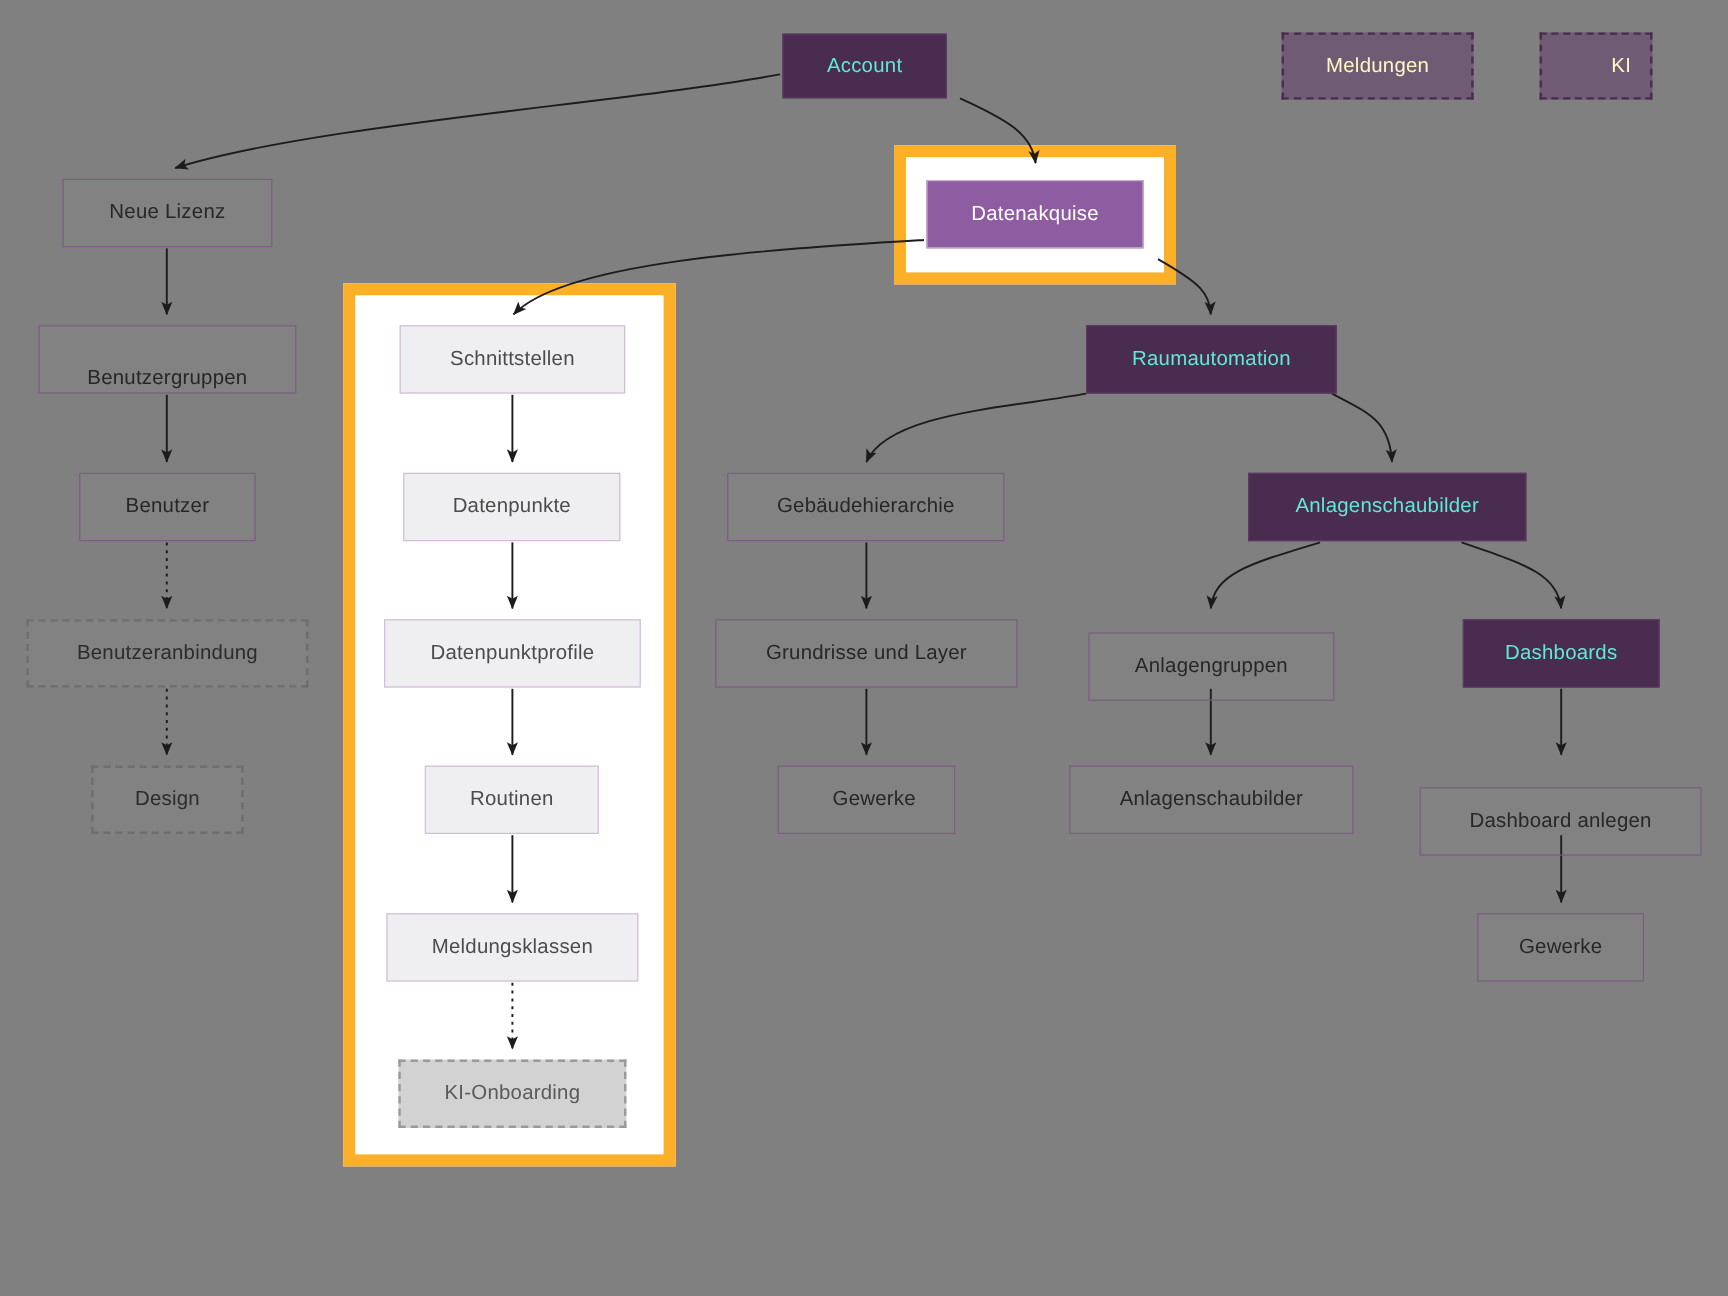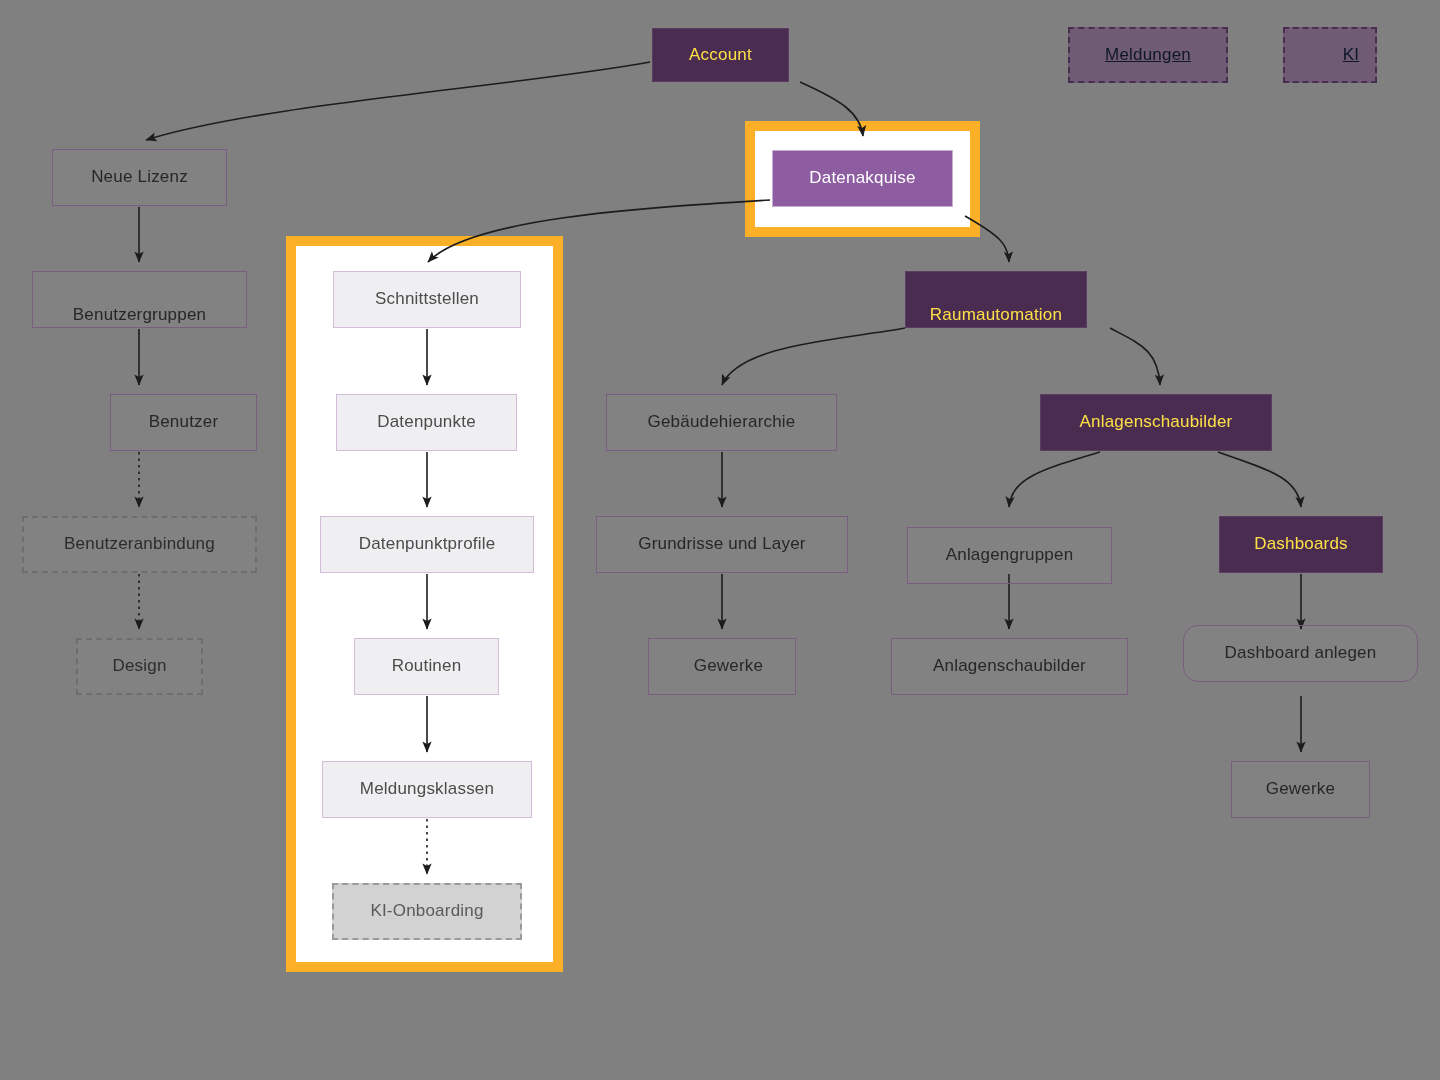--- a/index.html
+++ b/index.html
@@ -38,21 +38,21 @@
     font-size: 17px;
     letter-spacing: 0.2px;
     z-index: 5;
     line-height: 1.2;
     padding: 2px 6px;
   }
   
   .n-dark {
     background: #4a2c50;
     border: 1px solid #5c3a62;
-    color: #fde047;
+    color: #5eead4;
   }
   
   .n-bright {
     background: #8e5ca0;
     border: 1px solid #c8aed0;
     color: #ffffff;
   }
   
   .n-ghost {
     background: rgba(255,255,255,0.015);
@@ -74,22 +74,21 @@
   
   .n-dashed-light {
     background: #d2d2d2;
     border: 2px dashed #9a9a9a;
     color: #5a5a5a;
   }
   
   .n-dashed-purple {
     background: rgba(96,60,104,0.55);
     border: 2px dashed #4a2c50;
-    color: #0f172a;
-    text-decoration: underline;
+    color: #fef9c3;
   }
   
   .hl {
     position: absolute;
     box-sizing: border-box;
     background: #ffffff;
     border: 10px solid #fcb027;
     z-index: 2;
   }
 </style>
@@ -150,24 +149,24 @@
       </div>
       <div class="node n-bright" style="left: 772px; top: 150px; width: 181px; height: 57px;">
         <span>Datenakquise</span>
       </div>
       <div class="node n-ghost" style="left: 32px; top: 271px; width: 215px; height: 57px; align-items: flex-end;">
         <span>Benutzergruppen</span>
       </div>
       <div class="node n-light" style="left: 333px; top: 271px; width: 188px; height: 57px;">
         <span>Schnittstellen</span>
       </div>
-      <div class="node n-dark" style="left: 905px; top: 271px; width: 182px; height: 57px; align-items: flex-end;">
+      <div class="node n-dark" style="left: 905px; top: 271px; width: 209px; height: 57px;">
         <span>Raumautomation</span>
       </div>
-      <div class="node n-ghost" style="left: 66px; top: 394px; width: 147px; height: 57px; margin-left: 44px;">
+      <div class="node n-ghost" style="left: 66px; top: 394px; width: 147px; height: 57px;">
         <span>Benutzer</span>
       </div>
       <div class="node n-light" style="left: 336px; top: 394px; width: 181px; height: 57px;">
         <span>Datenpunkte</span>
       </div>
       <div class="node n-ghost" style="left: 606px; top: 394px; width: 231px; height: 57px;">
         <span>Gebäudehierarchie</span>
       </div>
       <div class="node n-dark" style="left: 1040px; top: 394px; width: 232px; height: 57px;">
         <span>Anlagenschaubilder</span>
@@ -192,21 +191,21 @@
       </div>
       <div class="node n-light" style="left: 354px; top: 638px; width: 145px; height: 57px;">
         <span>Routinen</span>
       </div>
       <div class="node n-ghost" style="left: 648px; top: 638px; width: 148px; height: 57px; padding-left: 19px;">
         <span>Gewerke</span>
       </div>
       <div class="node n-ghost" style="left: 891px; top: 638px; width: 237px; height: 57px;">
         <span>Anlagenschaubilder</span>
       </div>
-      <div class="node n-ghost" style="left: 1183px; top: 625px; width: 235px; height: 57px; border-radius: 15px;">
+      <div class="node n-ghost" style="left: 1183px; top: 656px; width: 235px; height: 57px;">
         <span>Dashboard anlegen</span>
       </div>
       <div class="node n-light" style="left: 322px; top: 761px; width: 210px; height: 57px;">
         <span>Meldungsklassen</span>
       </div>
       <div class="node n-ghost" style="left: 1231px; top: 761px; width: 139px; height: 57px;">
         <span>Gewerke</span>
       </div>
       <div class="node n-dashed-light" style="left: 332px; top: 883px; width: 190px; height: 57px;">
         <span>KI-Onboarding</span>

